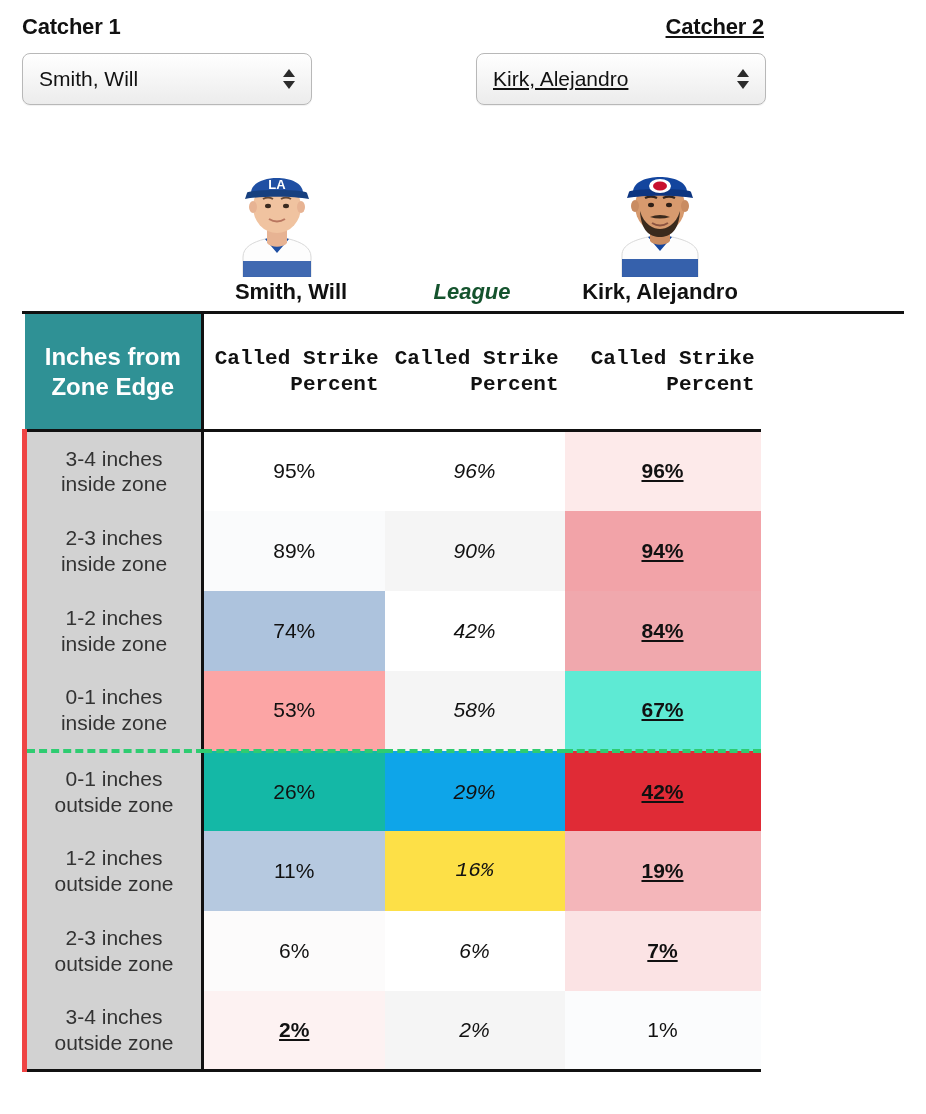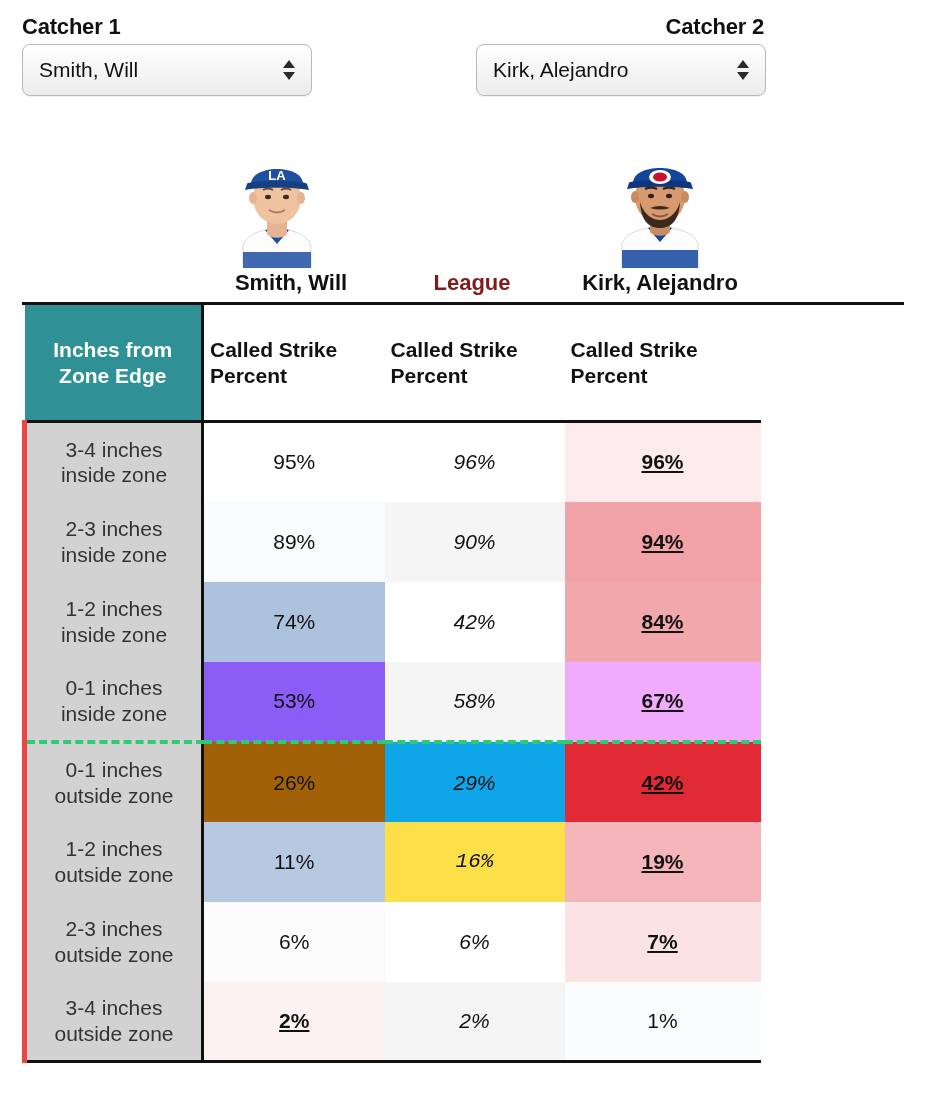--- a/index.html
+++ b/index.html
@@ -22,26 +22,27 @@
   .selector-row {
     display: flex;
     gap: 0;
     align-items: flex-start;
   }
   .selector-col {
     width: 290px;
   }
   .selector-col.right {
     margin-left: 164px;
+    text-decoration: underline;
   }
   .selector-label {
     font-size: 22px;
     font-weight: bold;
     color: #111;
-    margin-bottom: 4px;
+    margin-bottom: 13px;
     letter-spacing: -0.2px;
   }
   .selector-col.right .selector-label {
     text-align: right;
     padding-right: 2px;
   }
   .select-box {
     position: relative;
     height: 52px;
     border: 1px solid #b8b8b8;
@@ -103,50 +104,51 @@
     border-bottom: 3px solid #111;
     padding-bottom: 6px;
   }
   .name-cell {
     text-align: center;
     font-size: 22px;
     font-weight: bold;
   }
   .name-spacer { width: 178px; }
   .name-cell.c1 { width: 182px; }
-  .name-cell.lg { width: 180px; color: #7f1d1d; }
+  .name-cell.lg { width: 180px; color: #14532d; font-style: italic; }
   .name-cell.c2 { width: 196px; }
 
   
   table.stat {
     border-collapse: collapse;
     width: 736px;
     table-layout: fixed;
     margin-top: 0;
   }
   table.stat th.edge-head {
     width: 178px;
     background: #2f9195;
     color: #ffffff;
-    font-size: 21px;
+    font-size: 24px;
     font-weight: bold;
     line-height: 1.22;
     padding: 20px 6px;
     border-right: 3px solid #111;
     vertical-align: middle;
   }
   table.stat th.col-head {
     font-size: 21px;
     font-weight: bold;
     line-height: 1.22;
     padding: 32px 6px;
     background: #ffffff;
     color: #111;
     vertical-align: middle;
-    text-align: left;
+    text-align: right;
+    font-family: Liberation Mono, monospace;
   }
   table.stat th.col-head.c1 { width: 182px; }
   table.stat th.col-head.lg { width: 180px; }
   table.stat th.col-head.c2 { width: 196px; }
   table.stat thead tr { border-bottom: 3px solid #111; }
 
   table.stat td {
     height: 80px;
     text-align: center;
     font-size: 21px;
@@ -299,30 +301,30 @@
           </td>
           <td class="val" style="background: rgb(173, 195, 221);"><span>74%</span></td>
           <td class="val league" style="background: rgb(255, 255, 255);"><span>42%</span></td>
           <td class="val" style="background: rgb(240, 168, 173);"><span class="u">84%</span></td>
         </tr>
         <tr>
           <td class="edge">
             <div>0-1 inches</div>
             <div>inside zone</div>
           </td>
-          <td class="val" style="background: #8b5cf6;"><span>53%</span></td>
+          <td class="val" style="background: #fca5a5;"><span>53%</span></td>
           <td class="val league" style="background: rgb(245, 245, 245);"><span>58%</span></td>
-          <td class="val" style="background: #f0abfc;"><span class="u">67%</span></td>
+          <td class="val" style="background: #5eead4;"><span class="u">67%</span></td>
         </tr>
         <tr class="zone-split">
           <td class="edge">
             <div>0-1 inches</div>
             <div>outside zone</div>
           </td>
-          <td class="val" style="background: #a16207;"><span>26%</span></td>
+          <td class="val" style="background: #14b8a6;"><span>26%</span></td>
           <td class="val league" style="background: #0ea5e9;"><span>29%</span></td>
           <td class="val" style="background: rgb(224, 43, 54);"><span class="u">42%</span></td>
         </tr>
         <tr>
           <td class="edge">
             <div>1-2 inches</div>
             <div>outside zone</div>
           </td>
           <td class="val" style="background: rgb(182, 201, 224);"><span>11%</span></td>
           <td class="val league" style="background: #fde047; font-family: Liberation Mono, monospace;"><span>16%</span></td>

